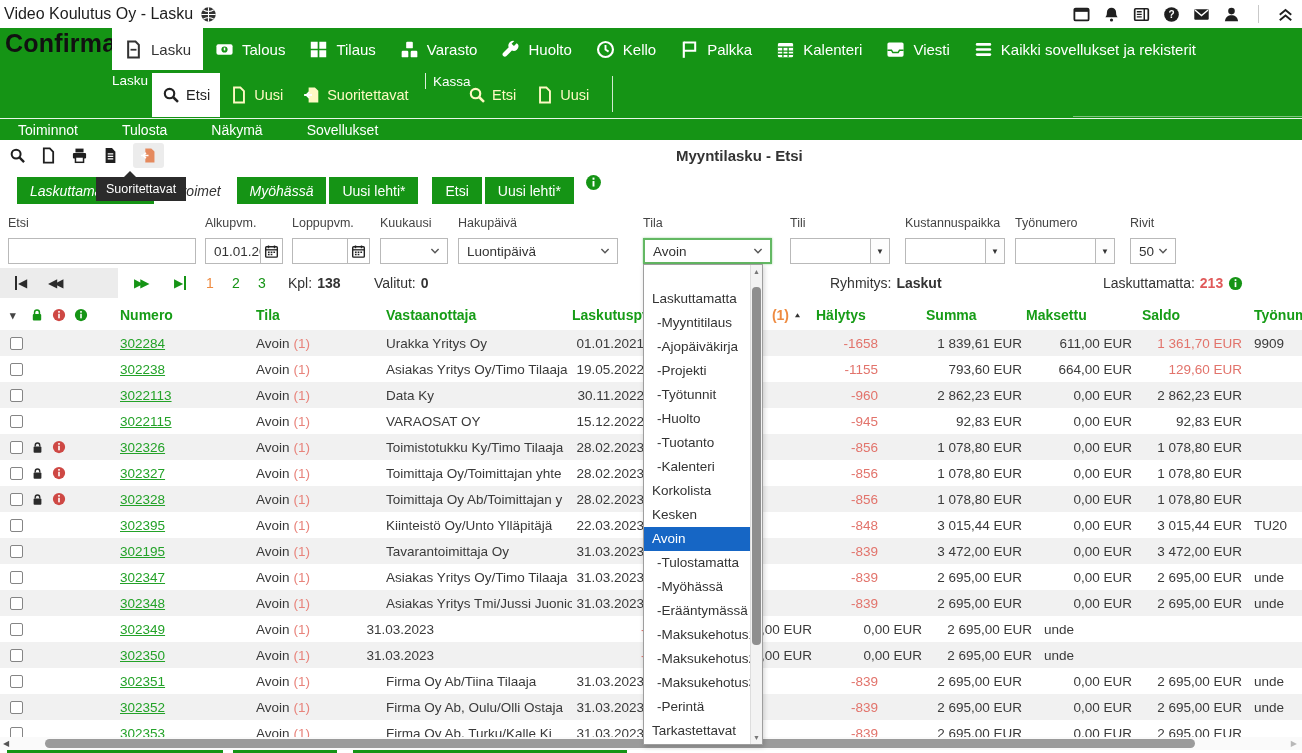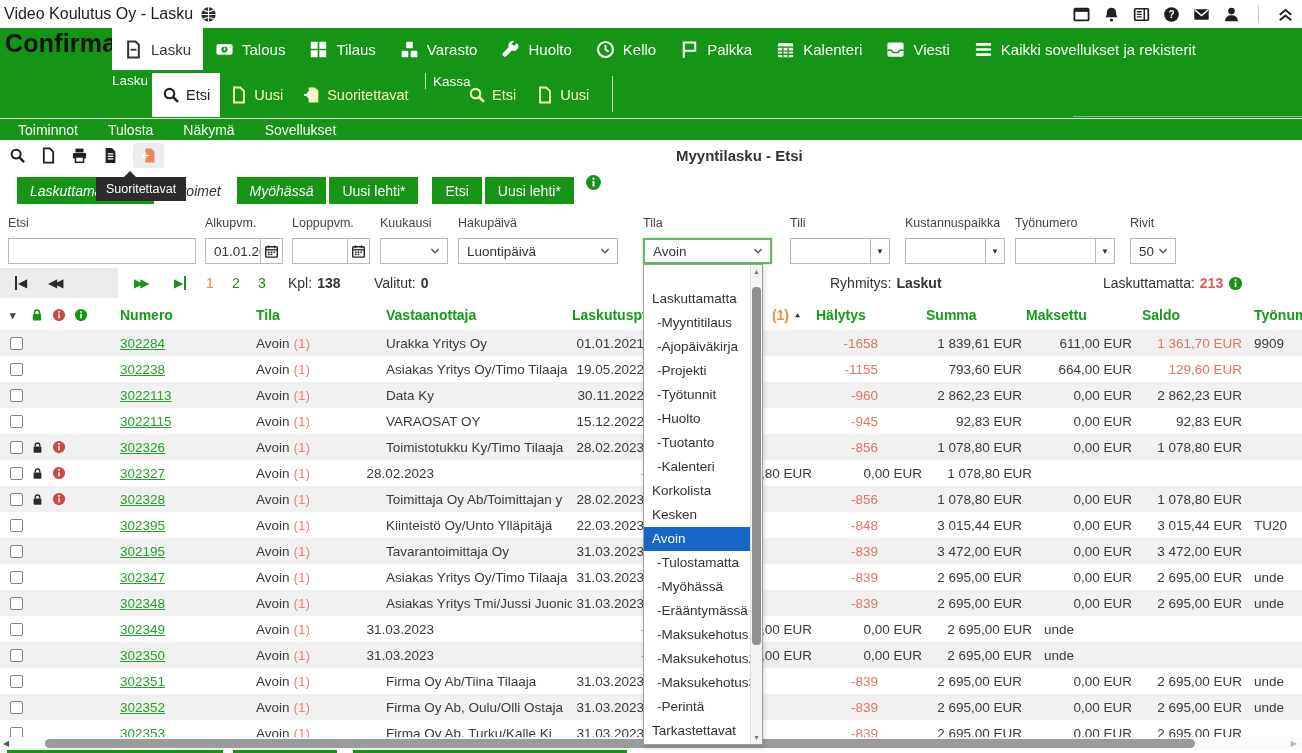--- a/index.html
+++ b/index.html
@@ -36,21 +36,21 @@
   #sub-grp1{left:152px}
   #sub-grp2{left:458px}
   .sbtn{display:flex;align-items:center;gap:6px;padding:0 10px;color:#fef9c3;font-size:14.5px;cursor:pointer;white-space:nowrap}
   .sbtn.active{background:#fff;color:#222}
   .sub-div{position:absolute;left:612px;top:6px;height:36px;width:1px;background:rgba(255,255,255,.8)}
   .extra-line{position:absolute;left:1073px;right:0;top:46px;height:1px;background:rgba(255,255,255,.45)}
   .extra-btn{position:absolute;left:1128px;top:55px;display:flex;align-items:center;gap:8px;color:#fff;font-size:14px;white-space:nowrap;cursor:pointer}
   .extra-ic{width:20px;height:20px;background:#fff;border-radius:3px;display:flex;align-items:center;justify-content:center;color:var(--green);font-size:9px;flex:none}
 
   
-  .menubar{position:absolute;top:118px;left:0;width:100%;height:22px;background:var(--green);border-top:1px solid rgba(255,255,255,.9);display:flex;align-items:center;padding-left:18px;gap:30px;color:#fff;font-size:14px}
+  .menubar{position:absolute;top:118px;left:0;width:100%;height:22px;background:var(--green);border-top:1px solid rgba(255,255,255,.9);display:flex;align-items:center;padding-left:18px;gap:44px;color:#fff;font-size:14px}
   .menubar span{cursor:pointer}
 
   
   .toolbar{position:absolute;top:141px;left:0;width:100%;height:29px;background:#fff;display:flex;align-items:center;padding-left:9px;gap:14px}
   .ticon{color:#1f1f1f;cursor:pointer;display:flex}
   .ticon.hl{background:#ececec;border-radius:3px;padding:4px 7px;color:#e58a5e}
   .page-title{position:absolute;left:676px;top:0;line-height:29px;font-weight:bold;font-size:15px;color:#333}
 
   
   .tabs{position:absolute;top:177px;left:17px;display:flex;height:27px;z-index:5}
@@ -784,20 +784,21 @@
             </span>
           </div>
           <div class="tc c-info"></div>
           <div class="tc c-num">
             <a class="num-link">302327</a>
           </div>
           <div class="tc c-tila">
             <span>Avoin</span>
             <span class="tila-n">(1)</span>
           </div>
+          <div class="tc c-vast">Toimittaja Oy/Toimittajan yhte</div>
           <div class="tc c-pvm">28.02.2023</div>
           <div class="tc c-era"></div>
           <div class="tc c-hal val-red">-856</div>
           <div class="tc c-summa">1 078,80 EUR</div>
           <div class="tc c-maks">0,00 EUR</div>
           <div class="tc c-saldo">1 078,80 EUR</div>
           <div class="tc c-tyo"></div>
         </div>
         <div class="trow">
           <div class="tc c-check">

